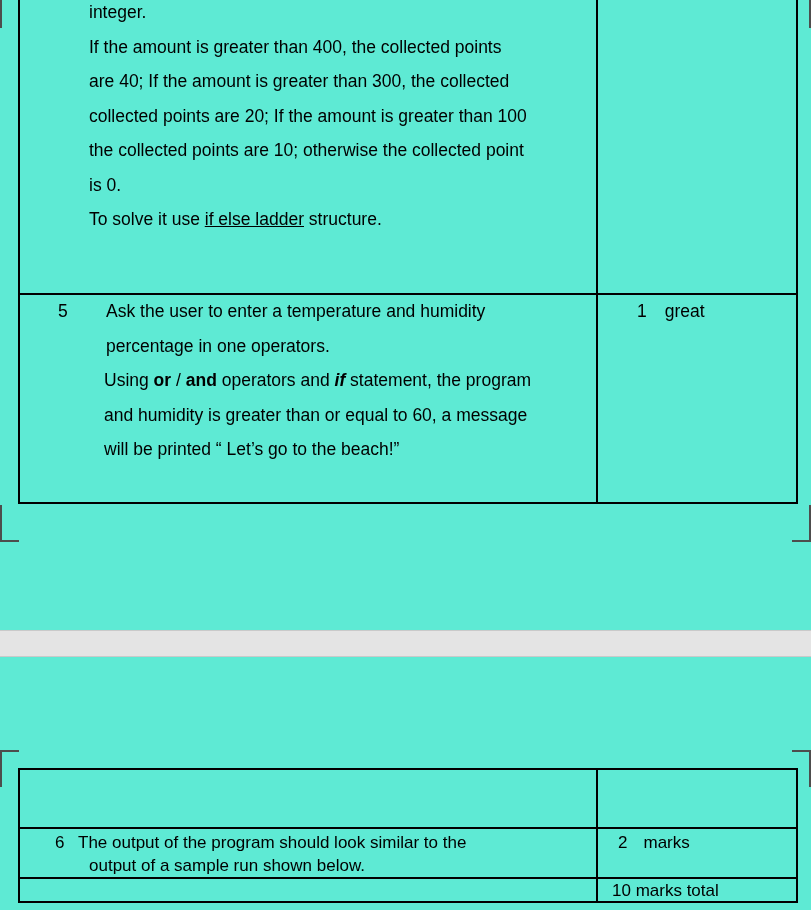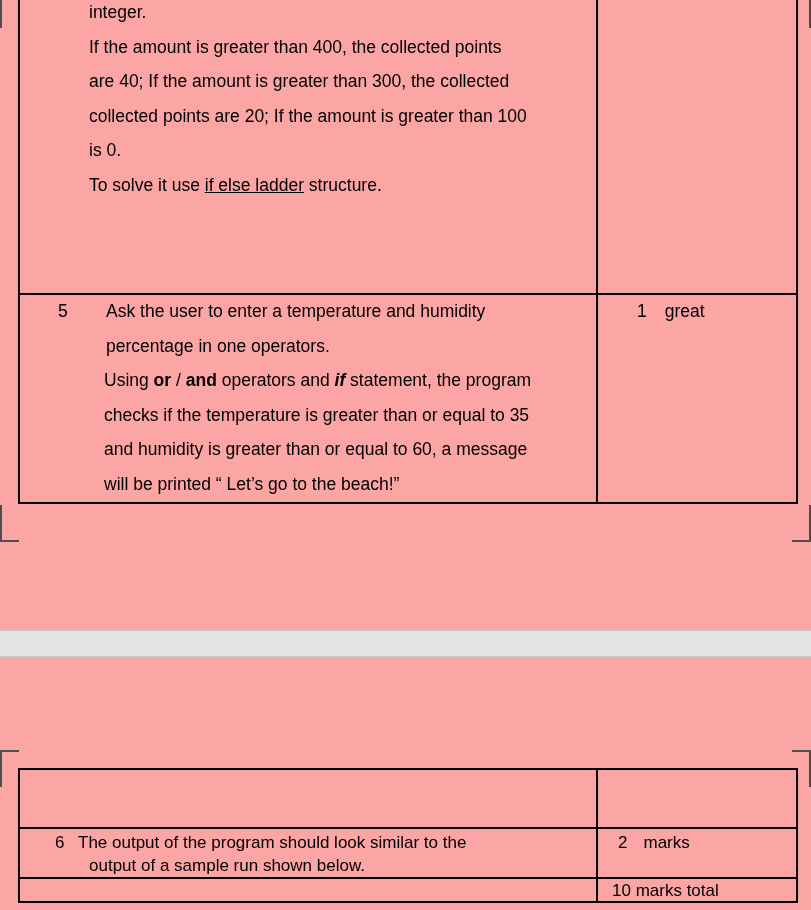--- a/index.html
+++ b/index.html
@@ -1,20 +1,20 @@
 <!DOCTYPE html>
 <html><head>
 <meta charset="utf-8">
 <style>
   html, body { margin: 0; padding: 0; background: #ffffff; }
   .screen {
     position: relative;
     width: 811px;
     height: 910px;
-    background: #fca5a5;
+    background: #5eead4;
     overflow: hidden;
     color: #000000;
     font-family: "Liberation Sans", sans-serif;
   }
   .hline, .vline { position: absolute; background: #000000; }
   .crop { position: absolute; background: #4d4d4d; }
   .band {
     position: absolute;
     left: 0;
     width: 811px;
@@ -38,30 +38,30 @@
   <div class="vline" style="left:596px; top:0; width:2px; height:504px;"></div>
   <div class="vline" style="left:796px; top:0; width:2px; height:504px;"></div>
   <div class="hline" style="left:18px;  top:293px; width:780px; height:2px;"></div>
   <div class="hline" style="left:18px;  top:502px; width:780px; height:2px;"></div>
 
   <div class="txt p1" style="left:89px; top:-5px;">
     <div>integer.</div>
     <div>If the amount is greater than 400, the collected points</div>
     <div>are 40; If the amount is greater than 300, the collected</div>
     <div>collected points are 20; If the amount is greater than 100</div>
+    <div>the collected points are 10; otherwise the collected point</div>
     <div>is 0.</div>
     <div><span>To solve it use </span><span class="u">if else ladder</span><span> structure.</span></div>
   </div>
 
   <div class="txt p1" style="left:58px; top:294px;">5</div>
   <div class="txt p1" style="left:106px; top:294px;">
     <div>Ask the user to enter a temperature and humidity</div>
     <div>percentage in one operators.</div>
     <div style="margin-left:-2px;"><span>Using </span><span class="b">or</span><span> / </span><span class="b">and</span><span> operators and </span><span class="bi">if</span><span> statement, the program</span></div>
-    <div style="margin-left:-2px;">checks if the temperature is greater than or equal to 35</div>
     <div style="margin-left:-2px;">and humidity is greater than or equal to 60, a message</div>
     <div style="margin-left:-2px;">will be printed “ Let’s go to the beach!”</div>
   </div>
   <div class="txt p1" style="left:637px; top:294px;">
     <span>1</span><span style="margin-left:18px;">great</span>
   </div>
 
   <div class="crop" style="left:0;   top:0;     width:2px;  height:28px;"></div>
   <div class="crop" style="left:809px; top:0;   width:2px;  height:28px;"></div>
   <div class="crop" style="left:0;   top:505px; width:2px;  height:37px;"></div>

